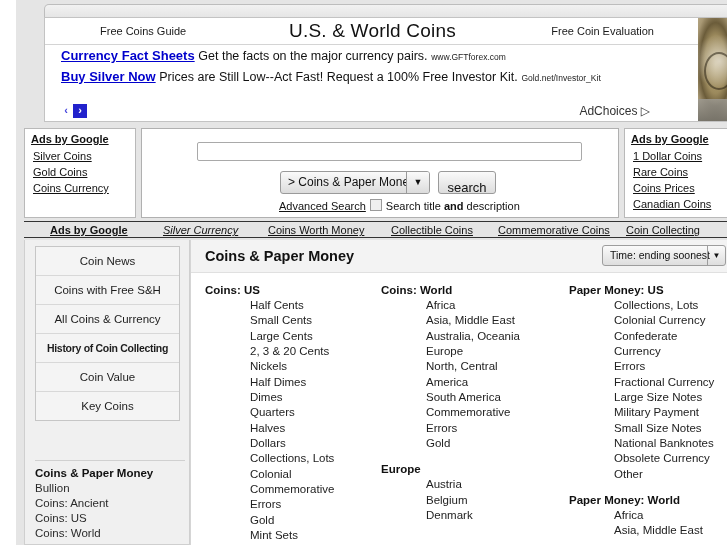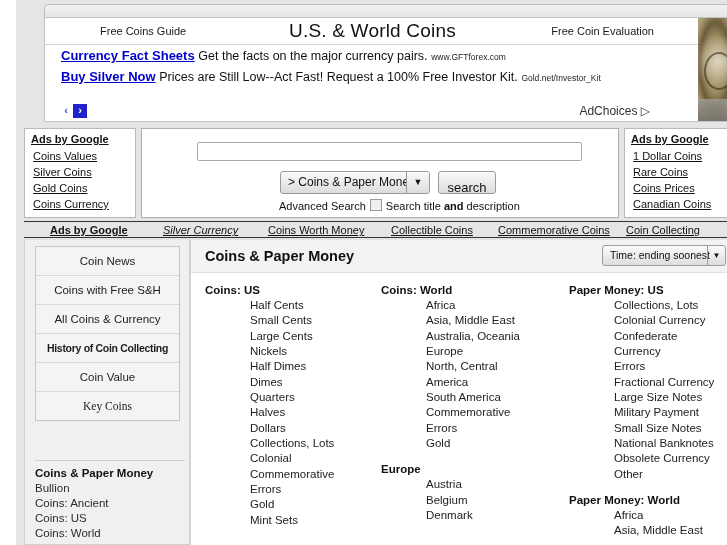--- a/index.html
+++ b/index.html
@@ -227,21 +227,21 @@
     cursor: pointer;
   }
   #search-opts {
     position: absolute;
     left: 137px; top: 70px;
     font-size: 11px;
     color: #111;
     white-space: nowrap;
   }
   #search-opts .adv {
-    color: #111; cursor: pointer;
+    text-decoration: underline; color: #111; cursor: pointer;
   }
   #search-opts .cbx {
     display: inline-block;
     width: 10px; height: 10px;
     border: 1px solid #9a9a9a;
     background: #efefef;
     vertical-align: -1px;
     margin: 0 4px;
   }
 
@@ -297,21 +297,21 @@
     line-height: 28px;
     text-align: center;
     font-size: 11.5px;
     color: #1d1d1d;
     border-bottom: 1px solid #d8d8d8;
     background: #f4f4f4;
     cursor: pointer;
     white-space: nowrap;
     overflow: hidden;
   }
-  .navbtn:last-child { border-bottom: none; font-family: Liberation Serif, serif; }
+  .navbtn:last-child { border-bottom: none; }
   .navbtn.active {
     font-weight: bold;
     font-size: 10.5px;
     letter-spacing: -0.3px;
   }
   #leftlist {
     position: absolute;
     left: 10px; top: 220px;
     width: 150px;
     border-top: 1px solid #d0d0d0;
@@ -446,21 +446,20 @@
 
     <div class="coinpic">
       <div class="strip"></div>
     </div>
   </div>
 
   <div id="searchband">
 
     <div class="gads left">
       <div class="ghead">Ads by Google</div>
-      <a class="glink" href="#">Coins Values</a>
       <a class="glink" href="#">Silver Coins</a>
       <a class="glink" href="#">Gold Coins</a>
       <a class="glink" href="#">Coins Currency</a>
     </div>
 
     <div id="searchbox">
       <input id="search-input" type="text" placeholder="" style="">
 
       <div id="cat-select">
         <span>&gt; Coins &amp; Paper Money</span>
@@ -523,20 +522,21 @@
       </div>
 
       <div id="cats">
 
         <div class="catcol c0">
           <div class="cat-group">
             <div class="cat-title">Coins: US</div>
             <div class="cat-item">Half Cents</div>
             <div class="cat-item">Small Cents</div>
             <div class="cat-item">Large Cents</div>
+            <div class="cat-item">2, 3 &amp; 20 Cents</div>
             <div class="cat-item">Nickels</div>
             <div class="cat-item">Half Dimes</div>
             <div class="cat-item">Dimes</div>
             <div class="cat-item">Quarters</div>
             <div class="cat-item">Halves</div>
             <div class="cat-item">Dollars</div>
             <div class="cat-item">Collections, Lots</div>
             <div class="cat-item">Colonial</div>
             <div class="cat-item">Commemorative</div>
             <div class="cat-item">Errors</div>

